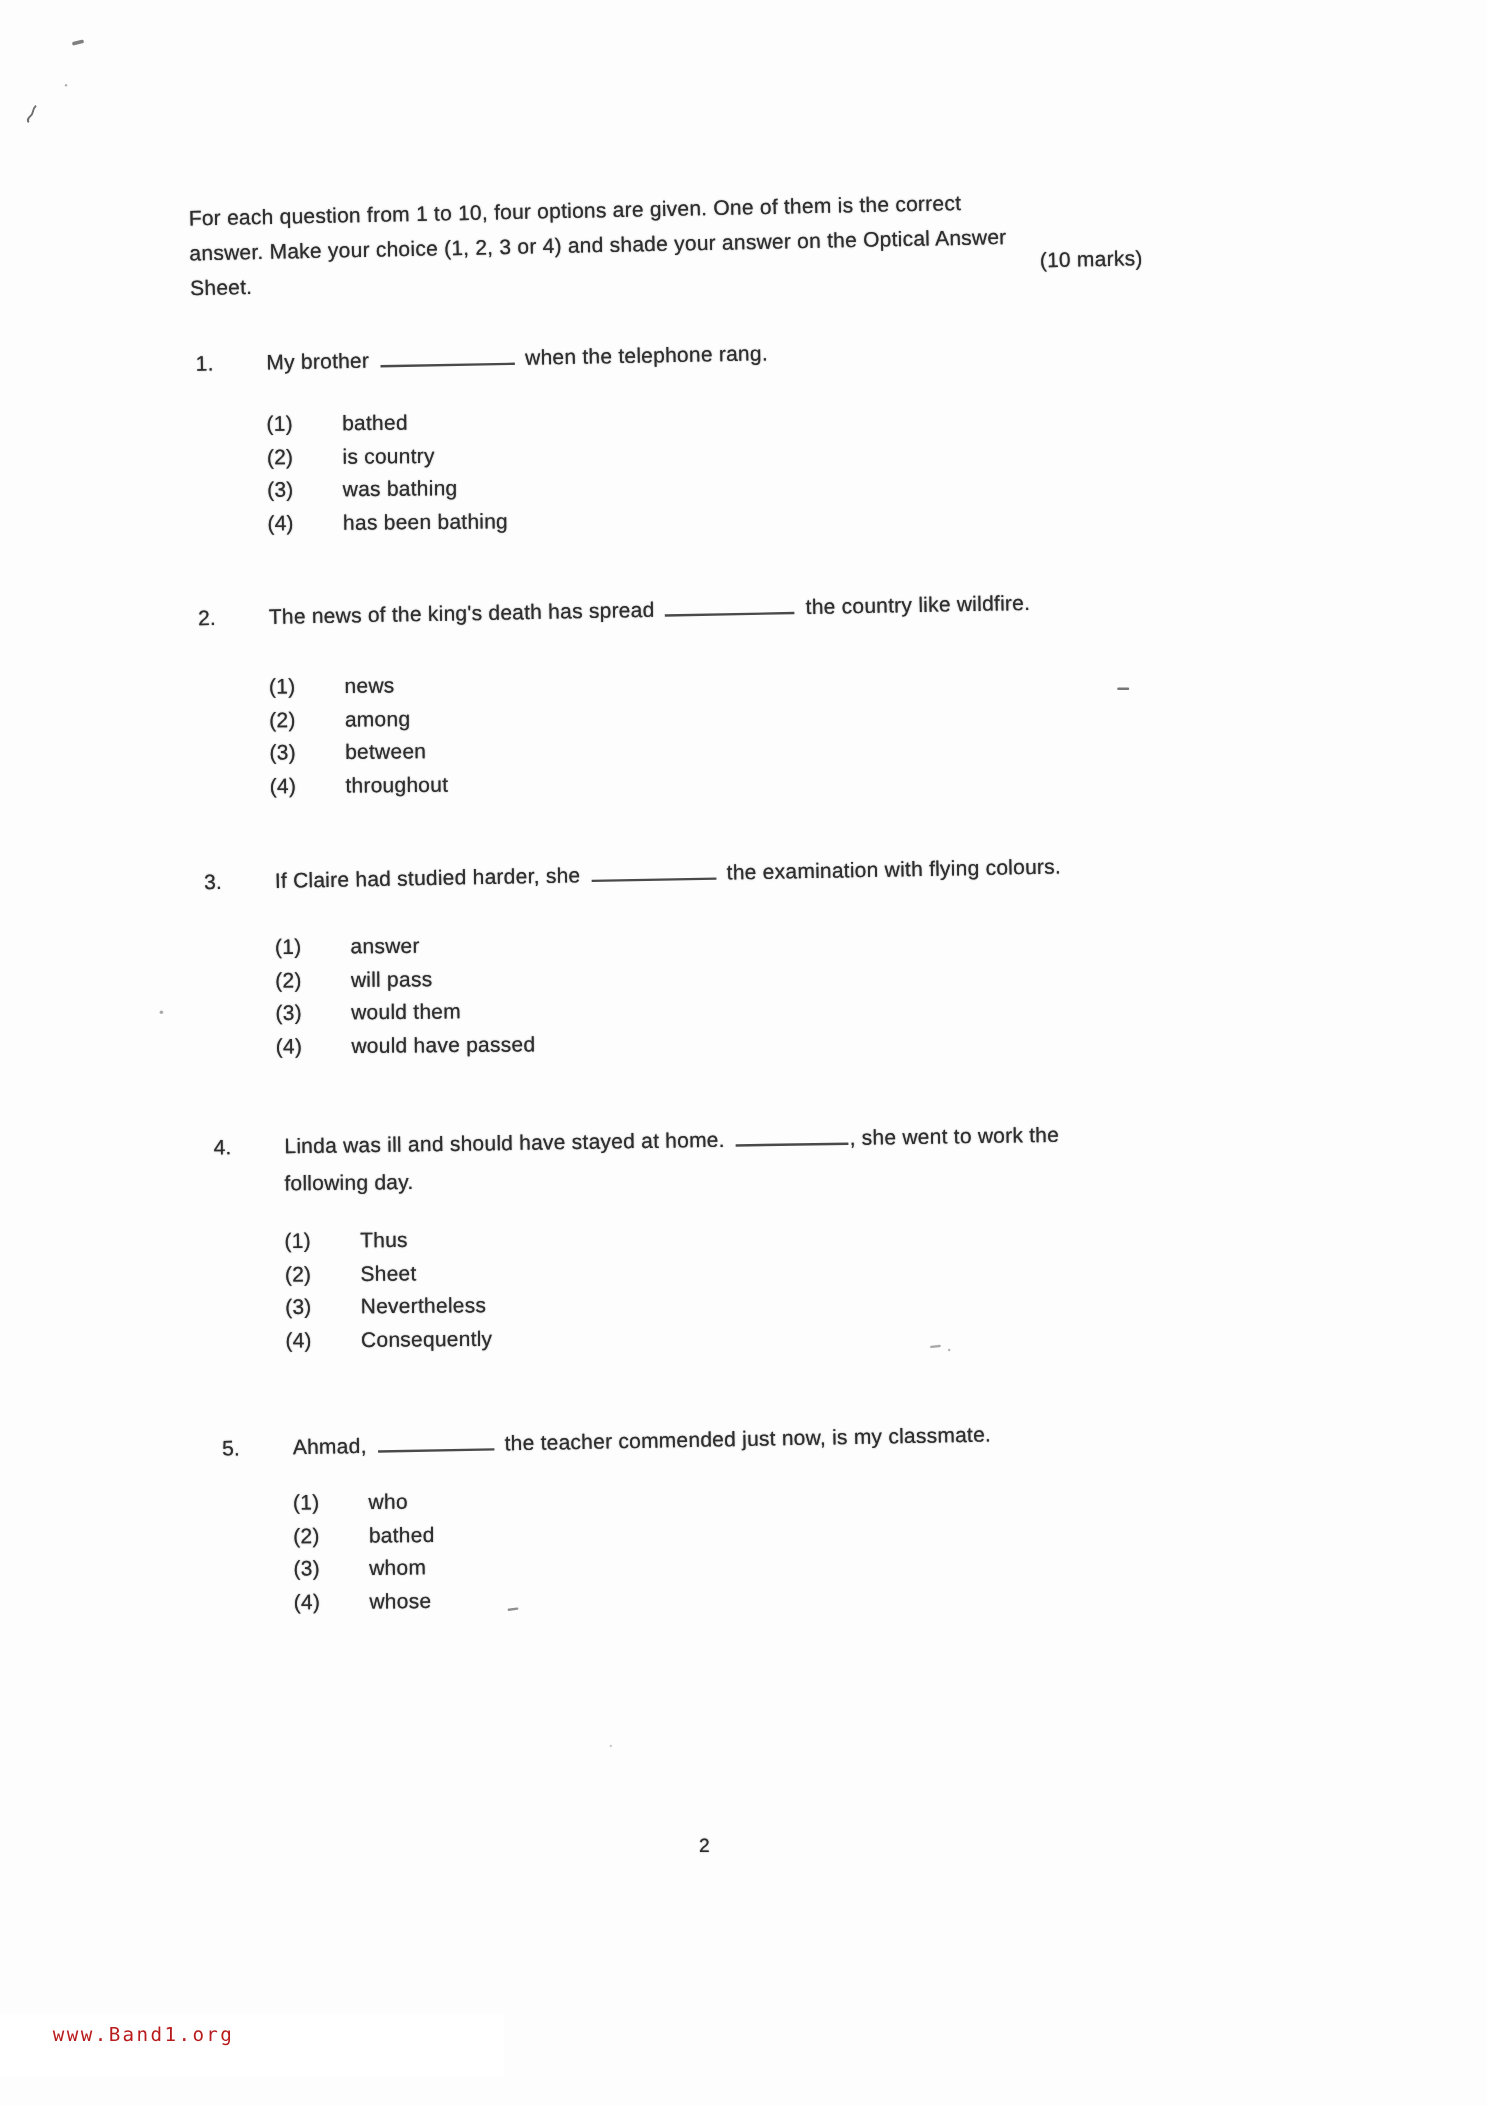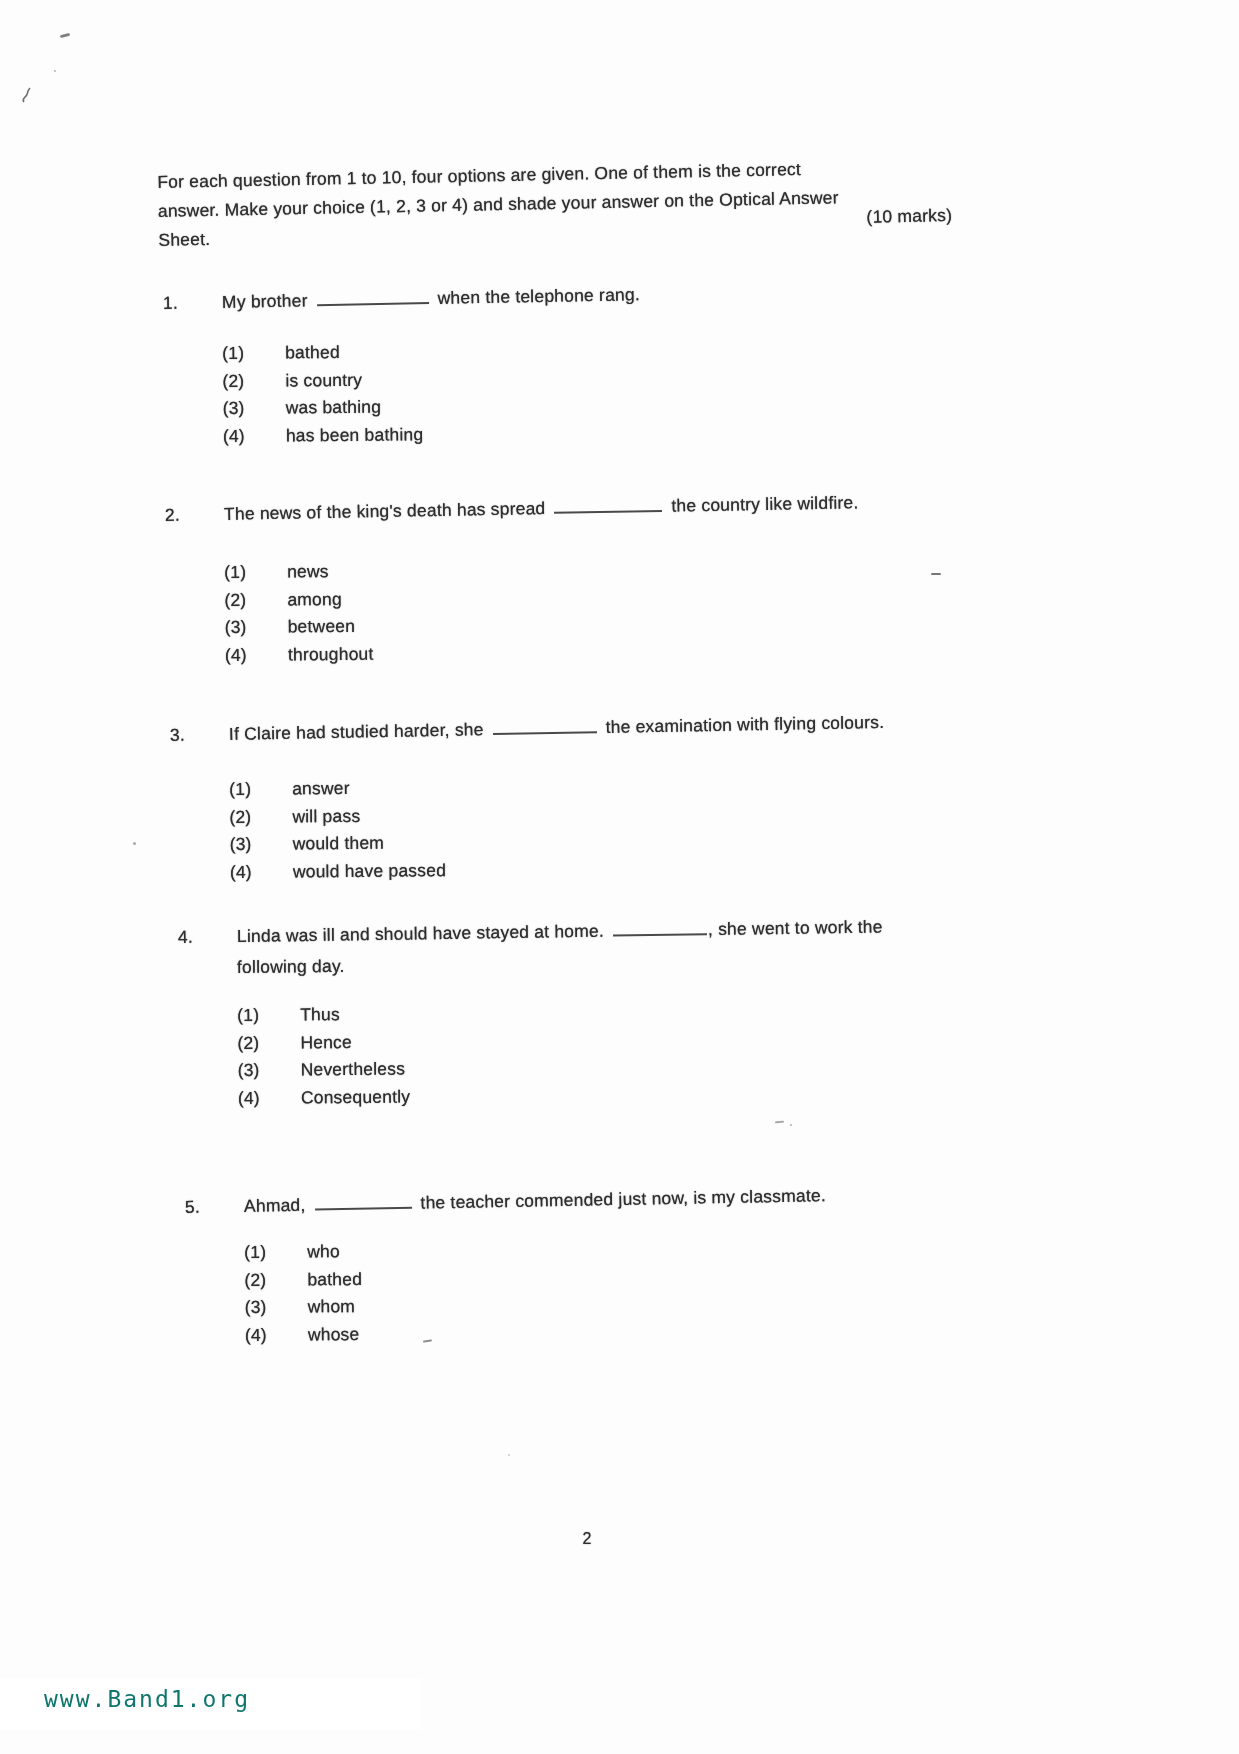--- a/index.html
+++ b/index.html
@@ -47,21 +47,21 @@
   .page-number{
     left:575px;top:1530px;width:24px;text-align:center;
     font-size:16px;
   }
   .watermark-strip{
     left:0;top:1678px;width:420px;height:52px;background:#ffffff;
   }
   .watermark{
     left:44px;top:1686px;
     font-family:"DejaVu Sans Mono", monospace;
-    font-size:23px;letter-spacing:2px;color:#0f766e;
+    font-size:16px;letter-spacing:2px;color:#b91c1c;
   }
   
   .artifact{position:absolute;background:#555;opacity:0.75;border-radius:2px;}
   .dot{border-radius:50%;}
 </style>
 </head>
 <body>
 
 <div class="artifact" style="left:60px;top:34px;width:10px;height:3px;transform:rotate(-14deg);"></div>
 <div class="artifact dot" style="left:54px;top:70px;width:2px;height:2px;opacity:0.45;"></div>
@@ -111,28 +111,28 @@
     <span class="q-num">3.</span><span>If Claire had studied harder, she</span><span class="blank" style="width:104px;"></span><span>the examination with flying colours.</span>
   </div>
   <div class="options" style="margin-top:26px;">
     <div><span class="opt-label">(1)</span><span>answer</span></div>
     <div><span class="opt-label">(2)</span><span>will pass</span></div>
     <div><span class="opt-label">(3)</span><span>would them</span></div>
     <div><span class="opt-label">(4)</span><span>would have passed</span></div>
   </div>
 </div>
 
-<div class="question scan" style="left:178px;top:922px;">
+<div class="question scan" style="left:178px;top:941px;">
   <div class="q-sentence" style="transform:rotate(-0.85deg);">
     <span class="q-num">4.</span><span>Linda was ill and should have stayed at home.</span><span class="blank tight-right" style="width:94px;"></span><span>, she went to work the</span>
   </div>
   <div class="q-line2">following day.</div>
   <div class="options" style="margin-top:20px;">
     <div><span class="opt-label">(1)</span><span>Thus</span></div>
-    <div><span class="opt-label">(2)</span><span>Hence</span></div>
+    <div><span class="opt-label">(2)</span><span>Sheet</span></div>
     <div><span class="opt-label">(3)</span><span>Nevertheless</span></div>
     <div><span class="opt-label">(4)</span><span>Consequently</span></div>
   </div>
 </div>
 
 <div class="question scan" style="left:185px;top:1192px;">
   <div class="q-sentence">
     <span class="q-num">5.</span><span>Ahmad,</span><span class="blank" style="width:97px;"></span><span>the teacher commended just now, is my classmate.</span>
   </div>
   <div class="options" style="margin-top:17px;">

